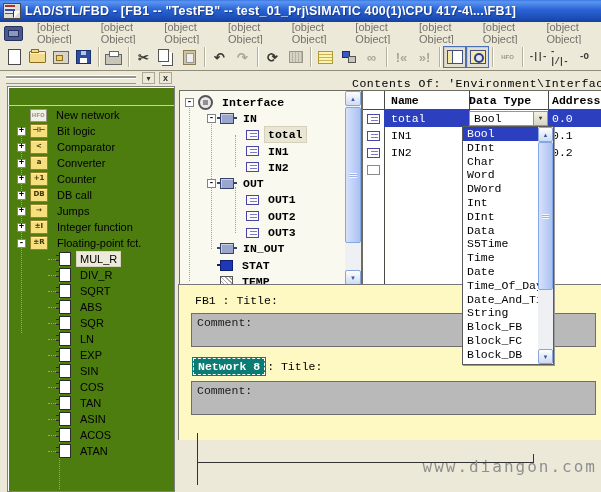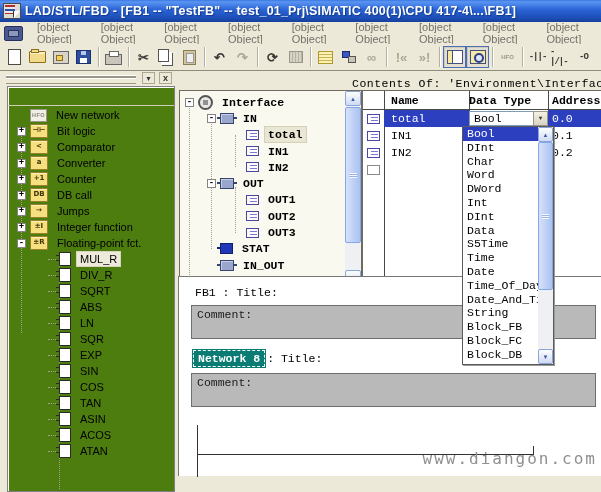--- a/index.html
+++ b/index.html
@@ -192,21 +192,21 @@
   .dropdown{position:absolute;left:462px;top:126px;width:92px;height:239px;background:#fff;
     border:1px solid #5a5a5a;box-sizing:border-box;z-index:30;box-shadow:1px 1px 0 #9a9a9a}
   .dropdown ul{position:absolute;left:0;top:0;right:15px;bottom:0;overflow:hidden}
   .dd-item{height:13.8px;line-height:13.8px;padding-left:4px;font-family:"Liberation Mono",monospace;
     font-size:11.5px;white-space:pre;overflow:hidden}
   .dd-item.sel{background:#2b3fbf;color:#fff}
 
   
   .splitter{position:absolute;left:178px;top:286px;width:423px;height:6px;background:#ece9d8;
     border-top:1px solid #6e6c60}
-  .code{position:absolute;left:178px;top:276px;width:423px;height:200px;background:#ffffff;
+  .code{position:absolute;left:178px;top:284px;width:423px;height:156px;background:#fef9c3;
     border-left:1px solid #777;border-top:1px solid #777;box-sizing:border-box;
     font-family:"Liberation Mono",monospace;font-size:11.5px;color:#000}
   .fb-title{position:absolute;left:16px;top:9px;white-space:pre}
   .comment{position:absolute;left:12px;width:405px;height:34px;background:#b9b9b9;
     border:1px solid #6e6e6e;box-sizing:border-box;padding:2px 5px;color:#1a1a1a}
   .cm1{top:28px}
   .cm2{top:96px}
   .net-line{position:absolute;left:14px;top:73px;display:flex;align-items:center}
   .net-badge{background:#0a7c74;color:#fff;font-weight:700;padding:1px 4px;
     border:1px dashed #fff;box-shadow:0 0 0 1px #0a7c74}
@@ -391,26 +391,26 @@
           <span class="p-lbl">SQRT</span>
         </li>
         <li class="p-item leaf">
 
           <span class="p-ico"><i></i></span>
           <span class="p-lbl">ABS</span>
         </li>
         <li class="p-item leaf">
 
           <span class="p-ico"><i></i></span>
+          <span class="p-lbl">SQR</span>
+        </li>
+        <li class="p-item leaf">
+
+          <span class="p-ico"><i></i></span>
           <span class="p-lbl">LN</span>
-        </li>
-        <li class="p-item leaf">
-
-          <span class="p-ico"><i></i></span>
-          <span class="p-lbl">SQR</span>
         </li>
         <li class="p-item leaf">
 
           <span class="p-ico"><i></i></span>
           <span class="p-lbl">EXP</span>
         </li>
         <li class="p-item leaf">
 
           <span class="p-ico"><i></i></span>
           <span class="p-lbl">SIN</span>
@@ -491,29 +491,29 @@
       <li class="t-item lvl2 ic-var">
         <span class="t-exp"></span>
         <span class="t-ico"></span>
         <span class="t-lbl">OUT2</span>
       </li>
       <li class="t-item lvl2 ic-var">
         <span class="t-exp"></span>
         <span class="t-ico"></span>
         <span class="t-lbl">OUT3</span>
       </li>
+      <li class="t-item lvl1 ic-io">
+        <span class="t-exp"></span>
+        <span class="t-ico"></span>
+        <span class="t-lbl">IN_OUT</span>
+      </li>
       <li class="t-item lvl1 ic-stat">
         <span class="t-exp"></span>
         <span class="t-ico"></span>
         <span class="t-lbl">STAT</span>
-      </li>
-      <li class="t-item lvl1 ic-io">
-        <span class="t-exp"></span>
-        <span class="t-ico"></span>
-        <span class="t-lbl">IN_OUT</span>
       </li>
       <li class="t-item lvl1 ic-temp">
         <span class="t-exp"></span>
         <span class="t-ico"></span>
         <span class="t-lbl">TEMP</span>
       </li>
     </ul>
   <div class="sb sb-tree">
     <span class="sb-up">▲</span>
     <span class="sb-thumb">

